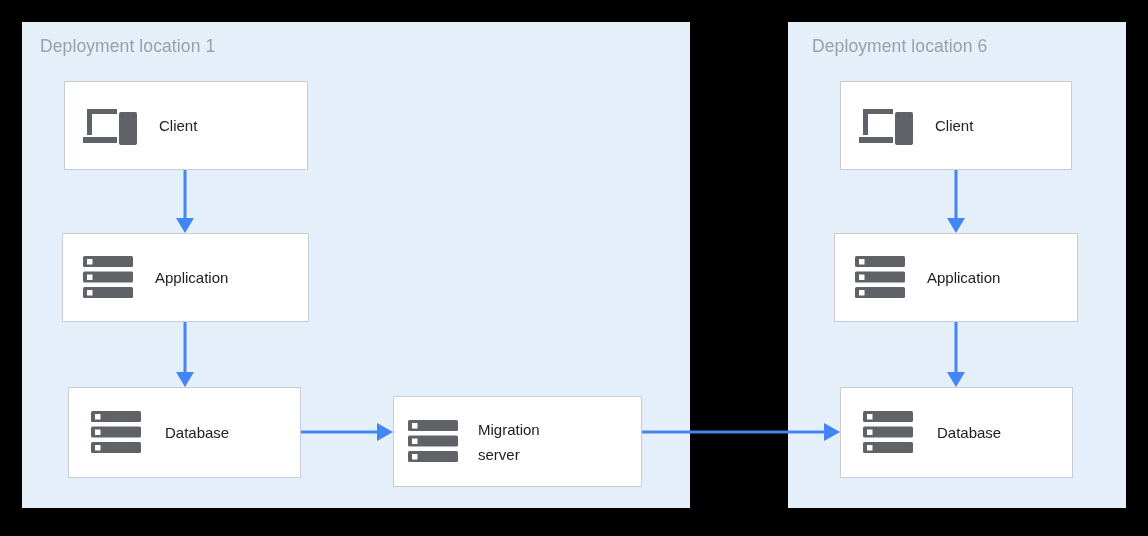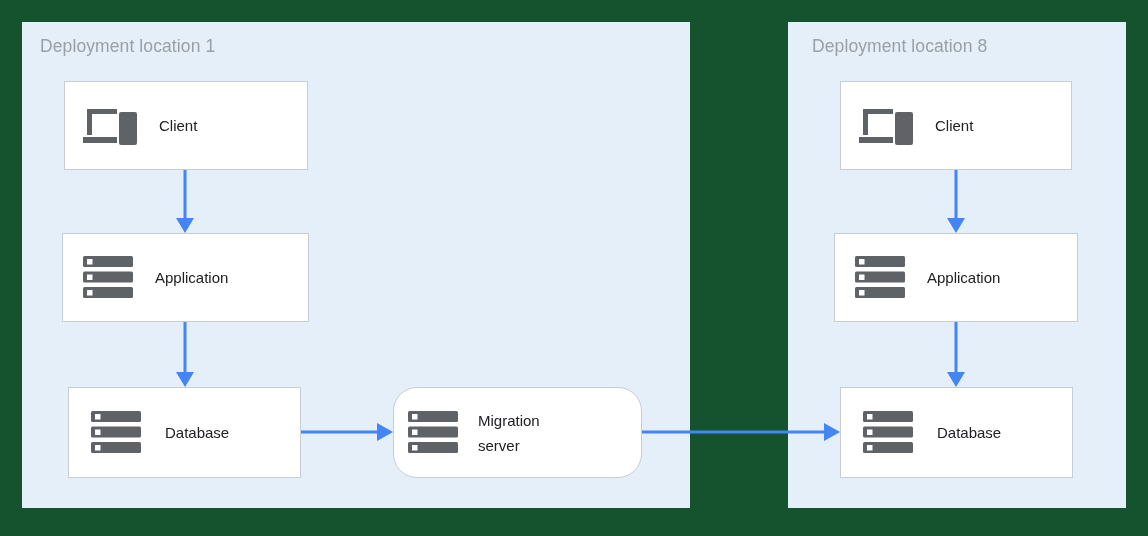--- a/index.html
+++ b/index.html
@@ -10,21 +10,21 @@
   body {
     width: 1148px;
     height: 536px;
     font-family: "Liberation Sans", sans-serif;
     overflow: hidden;
   }
   #canvas {
     position: relative;
     width: 1148px;
     height: 536px;
-    background: #14532d;
+    background: #000000;
   }
   .zone {
     position: absolute;
     background: #E4EFFA;
   }
   .zone-label {
     position: absolute;
     color: #9AA0A6;
     font-size: 17.5px;
     font-family: "Liberation Sans", sans-serif;
@@ -63,21 +63,21 @@
     overflow: visible;
   }
 </style>
 </head>
 <body>
 
 <div id="canvas">
     <div class="zone" style="left: 22px; top: 22px; width: 668px; height: 486px; background: rgb(228, 239, 250);"></div>
     <div class="zone-label" style="left: 40px; top: 36px; color: rgb(154, 160, 166);">Deployment location 1</div>
     <div class="zone" style="left: 788px; top: 22px; width: 338px; height: 486px; background: rgb(228, 239, 250);"></div>
-    <div class="zone-label" style="left: 812px; top: 36px; color: rgb(154, 160, 166);">Deployment location 8</div>
+    <div class="zone-label" style="left: 812px; top: 36px; color: rgb(154, 160, 166);">Deployment location 6</div>
     <div class="arrow" style="left: 176px; top: 170px;">
       <svg width="18" height="63">
         <line x1="9" y1="0" x2="9" y2="49" stroke="#4285F4" stroke-width="3"></line>
         <polygon points="0,48 18,48 9,63" fill="#4285F4"></polygon>
       </svg>
     </div>
     <div class="arrow" style="left: 176px; top: 322px;">
       <svg width="18" height="65">
         <line x1="9" y1="0" x2="9" y2="51" stroke="#4285F4" stroke-width="3"></line>
         <polygon points="0,50 18,50 9,65" fill="#4285F4"></polygon>
@@ -136,21 +136,21 @@
           <rect x="0" y="0" width="50" height="11" rx="1.5" fill="#5F6368"></rect>
           <rect x="4" y="3" width="5.5" height="5.5" fill="#FFFFFF"></rect>
           <rect x="0" y="15.5" width="50" height="11" rx="1.5" fill="#5F6368"></rect>
           <rect x="4" y="18.5" width="5.5" height="5.5" fill="#FFFFFF"></rect>
           <rect x="0" y="31" width="50" height="11" rx="1.5" fill="#5F6368"></rect>
           <rect x="4" y="34" width="5.5" height="5.5" fill="#FFFFFF"></rect>
         </svg>
       </span>
       <span class="node-label" style="margin-left: 24px; color: rgb(32, 33, 36);">Database</span>
     </div>
-    <div class="node" style="left: 393px; top: 387px; width: 249px; height: 91px; background: rgb(255, 255, 255); border-color: rgb(200, 205, 211); padding-left: 14px; border-radius: 24px;">
+    <div class="node" style="left: 393px; top: 396px; width: 249px; height: 91px; background: rgb(255, 255, 255); border-color: rgb(200, 205, 211); padding-left: 14px;">
       <span class="node-icon">
         <svg width="50" height="44" viewBox="0 0 50 44">
           <rect x="0" y="0" width="50" height="11" rx="1.5" fill="#5F6368"></rect>
           <rect x="4" y="3" width="5.5" height="5.5" fill="#FFFFFF"></rect>
           <rect x="0" y="15.5" width="50" height="11" rx="1.5" fill="#5F6368"></rect>
           <rect x="4" y="18.5" width="5.5" height="5.5" fill="#FFFFFF"></rect>
           <rect x="0" y="31" width="50" height="11" rx="1.5" fill="#5F6368"></rect>
           <rect x="4" y="34" width="5.5" height="5.5" fill="#FFFFFF"></rect>
         </svg>
       </span>

